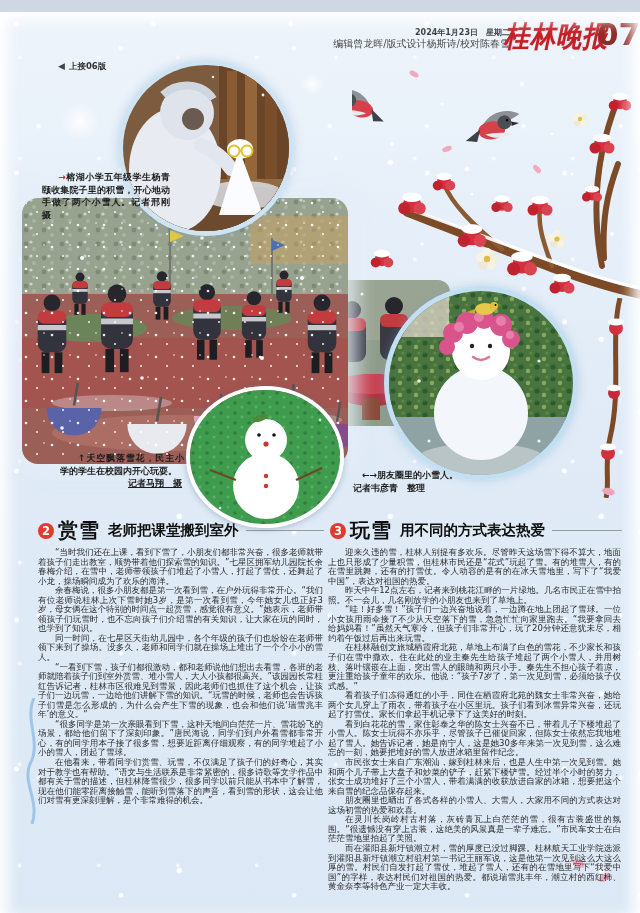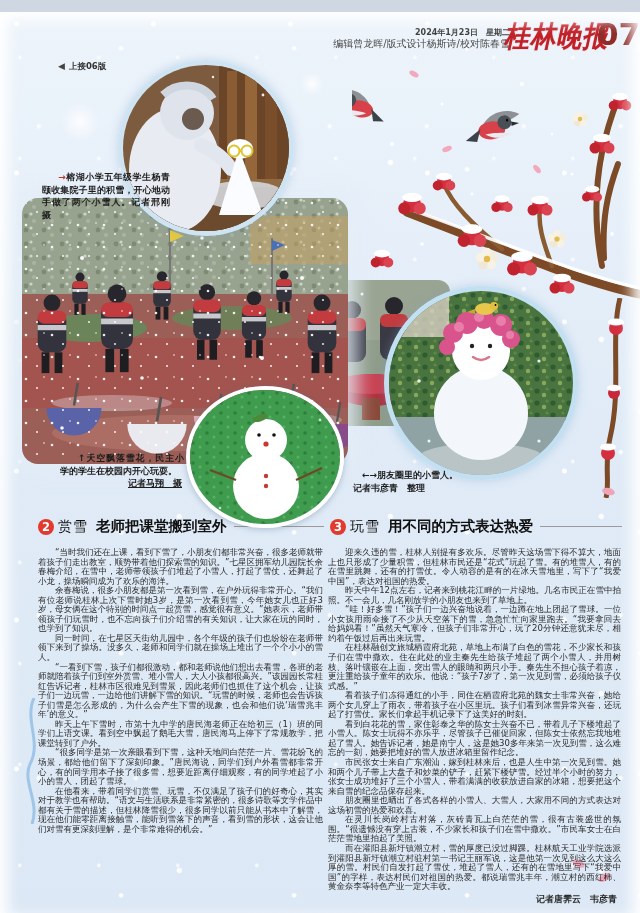--- a/index.html
+++ b/index.html
@@ -60,21 +60,21 @@
   .credit{display:block;text-indent:0;}
   .credit.right{text-align:right;padding-right:2px;text-decoration:underline;}
   .credit.ind{text-indent:1em;text-align:left;}
 
   
   .sec-head{position:absolute;display:flex;align-items:center;z-index:8;}
   .sec-head-left{left:38px;top:505px;width:286px;}
   .sec-head-right{left:330px;top:505px;width:292px;}
   .badge{flex:0 0 auto;width:16px;height:16px;border-radius:50%;background:#e23a2e;color:#fff;
     font-size:11.5px;font-weight:bold;display:flex;align-items:center;justify-content:center;margin-right:4px;}
-  .sec-title{font-size:14px;font-weight:normal;color:#101010;letter-spacing:1px;}
+  .sec-title{font-size:20px;font-weight:bold;color:#101010;letter-spacing:1px;}
   .sec-sub{font-size:14.5px;font-weight:bold;color:#101010;margin-left:8px;white-space:nowrap;}
   .rule{flex:1;height:1px;background:#9b9b9b;margin-left:7px;}
 
   
   .col{position:absolute;top:536px;z-index:7;font-size:8.5px;line-height:9.55px;color:#2a2a2a;text-align:justify;}
   .col-left{left:38px;width:285px;}
   .col-right{left:328px;width:293px;}
   .col p{margin:0;text-indent:2em;}
   .byline{text-align:right;font-weight:bold;font-size:9px;margin-top:3px;padding-right:4px;}
 
@@ -410,37 +410,35 @@
     <span class="sec-title">玩雪</span>
     <span class="sec-sub">用不同的方式表达热爱</span>
     <span class="rule"></span>
   </div>
 
   <div class="col col-left">
     <p>“当时我们还在上课，看到下雪了，小朋友们都非常兴奋，很多老师就带着孩子们走出教室，顺势带着他们探索雪的知识。”七星区拥军幼儿园院长余春梅介绍，在雪中，老师带领孩子们堆起了小雪人，打起了雪仗，还舞起了小龙，操场瞬间成为了欢乐的海洋。</p>
     <p>余春梅说，很多小朋友都是第一次看到雪，在户外玩得非常开心。“我们有位老师说桂林上次下雪时她3岁，是第一次看到雪，今年她女儿也正好3岁，母女俩在这个特别的时间点一起赏雪，感觉很有意义。”她表示，老师带领孩子们玩雪时，也不忘向孩子们介绍雪的有关知识，让大家在玩的同时，也学到了知识。</p>
     <p>同一时间，在七星区天街幼儿园中，各个年级的孩子们也纷纷在老师带领下来到了操场。没多久，老师和同学们就在操场上堆出了一个个小小的雪人。</p>
     <p>“一看到下雪，孩子们都很激动，都和老师说他们想出去看雪，各班的老师就陪着孩子们到室外赏雪、堆小雪人，大人小孩都很高兴。”该园园长常桂红告诉记者，桂林市区很难见到雪景，因此老师们也抓住了这个机会，让孩子们一边玩雪，一边给他们讲解下雪的知识。“玩雪的时候，老师也会告诉孩子们雪是怎么形成的，为什么会产生下雪的现象，也会和他们说‘瑞雪兆丰年’的意义。”</p>
-    <p>昨天上午下雪时，市第十九中学的唐民海老师正在给初三（1）班的同学们上语文课。看到空中飘起了鹅毛大雪，唐民海马上停下了常规教学，把课堂转到了户外。</p>
     <p>“很多同学是第一次亲眼看到下雪，这种天地间白茫茫一片、雪花纷飞的场景，都给他们留下了深刻印象。”唐民海说，同学们到户外看雪都非常开心，有的同学用本子接了很多雪，想要近距离仔细观察，有的同学堆起了小小的雪人，团起了雪球。</p>
     <p>在他看来，带着同学们赏雪、玩雪，不仅满足了孩子们的好奇心，其实对于教学也有帮助。“语文与生活联系是非常紧密的，很多诗歌等文学作品中都有关于雪的描述，但桂林降雪很少，很多同学以前只能从书本中了解雪，现在他们能零距离接触雪，能听到雪落下的声音，看到雪的形状，这会让他们对雪有更深刻理解，是个非常难得的机会。”</p>
   </div>
 
   <div class="col col-right">
     <p>迎来久违的雪，桂林人别提有多欢乐。尽管昨天这场雪下得不算大，地面上也只形成了少量积雪，但桂林市民还是“花式”玩起了雪。有的堆雪人，有的在雪里跳舞，还有的打雪仗。令人动容的是有的在冰天雪地里，写下了“我爱中国”，表达对祖国的热爱。</p>
     <p>昨天中午12点左右，记者来到桃花江畔的一片绿地。几名市民正在雪中拍照。不一会儿，几名刚放学的小朋友也来到了草地上。</p>
     <p>“哇！好多雪！”孩子们一边兴奋地说着，一边蹲在地上团起了雪球。一位小女孩用雨伞接了不少从天空落下的雪，急急忙忙向家里跑去。“我要拿回去给妈妈看！”虽然天气寒冷，但孩子们非常开心，玩了20分钟还意犹未尽，相约着午饭过后再出来玩雪。</p>
     <p>在桂林融创文旅城栖霞府北苑，草地上布满了白色的雪花，不少家长和孩子们在雪中撒欢。住在此处的业主秦先生给孩子堆起了两个小雪人，并用树枝、落叶镶嵌在上面，突出雪人的眼睛和两只小手。秦先生不担心孩子着凉，更注重给孩子童年的欢乐。他说：“孩子7岁了，第一次见到雪，必须给孩子仪式感。”</p>
     <p>看着孩子们冻得通红的小手，同住在栖霞府北苑的魏女士非常兴奋，她给两个女儿穿上了雨衣，带着孩子在小区里玩。孩子们看到冰雪异常兴奋，还玩起了打雪仗。家长们拿起手机记录下了这美好的时刻。</p>
     <p>看到白花花的雪，家住彰泰之华的陈女士兴奋不已，带着儿子下楼堆起了小雪人。陈女士玩得不亦乐乎，尽管孩子已催促回家，但陈女士依然忘我地堆起了雪人。她告诉记者，她是南宁人，这是她30多年来第一次见到雪，这么难忘的一刻，她要把堆好的雪人放进冰箱里留作纪念。</p>
     <p>市民张女士来自广东潮汕，嫁到桂林来后，也是人生中第一次见到雪。她和两个儿子带上大盘子和炒菜的铲子，赶紧下楼铲雪。经过半个小时的努力，张女士成功堆好了三个小雪人，带着满满的收获放进自家的冰箱，想要把这个来自雪的纪念品保存起来。</p>
     <p>朋友圈里也晒出了各式各样的小雪人、大雪人，大家用不同的方式表达对这场初雪的热爱和欢喜。</p>
-    <p>在灵川长岗岭村古村落，灰砖青瓦上白茫茫的雪，很有古装盛世的氛围。“很遗憾没有穿上古装，不少家长和孩子们在雪中撒欢。”市民车女士在白茫茫雪地里拍起了美照。</p>
+    <p>在灵川长岗岭村古村落，灰砖青瓦上白茫茫的雪，很有古装盛世的氛围。“很遗憾没有穿上古装，这绝美的风景真是一辈子难忘。”市民车女士在白茫茫雪地里拍起了美照。</p>
     <p>而在灌阳县新圩镇潮立村，雪的厚度已没过脚踝。桂林航天工业学院选派到灌阳县新圩镇潮立村驻村第一书记王丽军说，这是他第一次见到这么大这么厚的雪。村民们自发打起了雪仗，堆起了雪人，还有的在雪地里写下“我爱中国”的字样，表达村民们对祖国的热爱。都说瑞雪兆丰年，潮立村的西红柿、黄金奈李等特色产业一定大丰收。</p>
-    <div class="byline">记者唐霁云　韦彦青</div>
   </div>
 
   <svg class="wave-svg" viewBox="0 0 26 126">
     <path d="M14,0 C4,22 22,44 10,66 C2,84 20,104 12,126" stroke="#9fc6e8" stroke-width="3" fill="none"></path>
   </svg>
   <div class="petal" style="left:572px;top:848px;transform:rotate(28deg);"></div>
   <div class="petal" style="left:598px;top:862px;transform:rotate(-32deg);"></div>
   <div class="petal" style="left:602px;top:476px;transform:rotate(14deg);"></div>
 
 </div>

